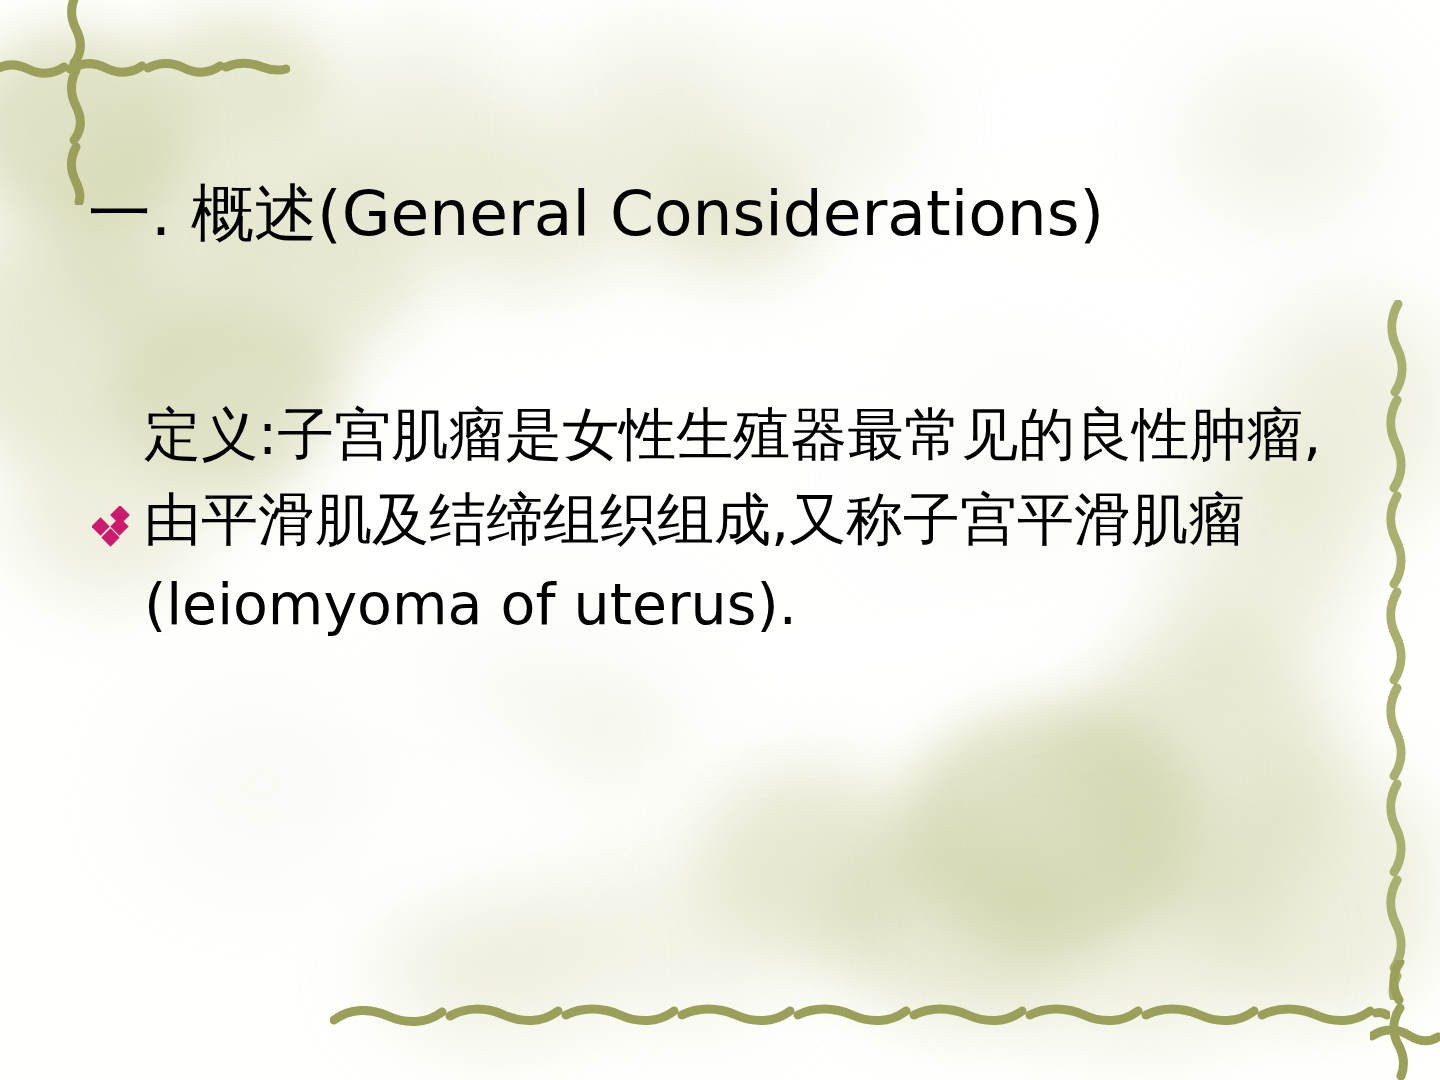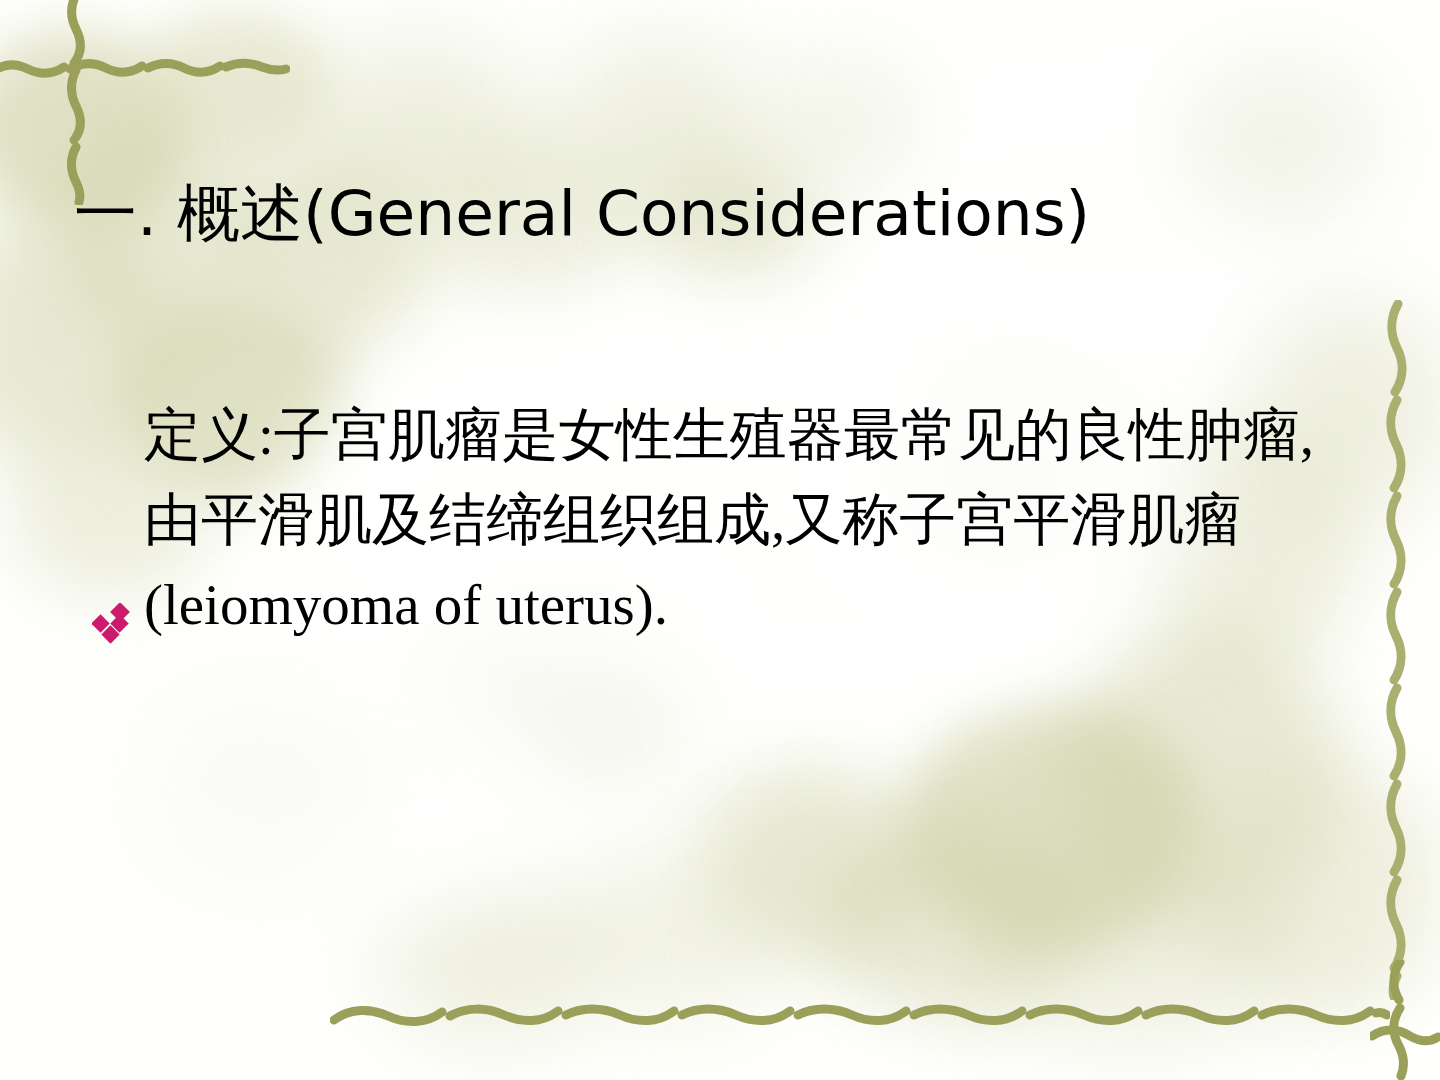--- a/index.html
+++ b/index.html
@@ -95,39 +95,38 @@
   .vine-bottom-right   { left: 1370px; top: 960px; }
 
   
   .content {
     position: relative;
     z-index: 3;
   }
 
   .slide-title {
     position: absolute;
-    left: 74px;
+    left: 88px;
     top: 180px;
     width: 1330px;
     font-size: 63px;
     line-height: 1.08;
     color: #000000;
     font-weight: 400;
     white-space: nowrap;
     letter-spacing: 0px;
   }
 
   .body-block {
     position: absolute;
     left: 92px;
     top: 392px;
     width: 1240px;
     display: flex;
-    align-items: flex-end;
-    font-family: Liberation Serif, serif;
+    align-items: center;
   }
 
   .bullet-marker {
     flex: 0 0 auto;
     width: 52px;
     padding-top: 16px;
   }
 
   .bullet-marker svg { display: block; }
 

